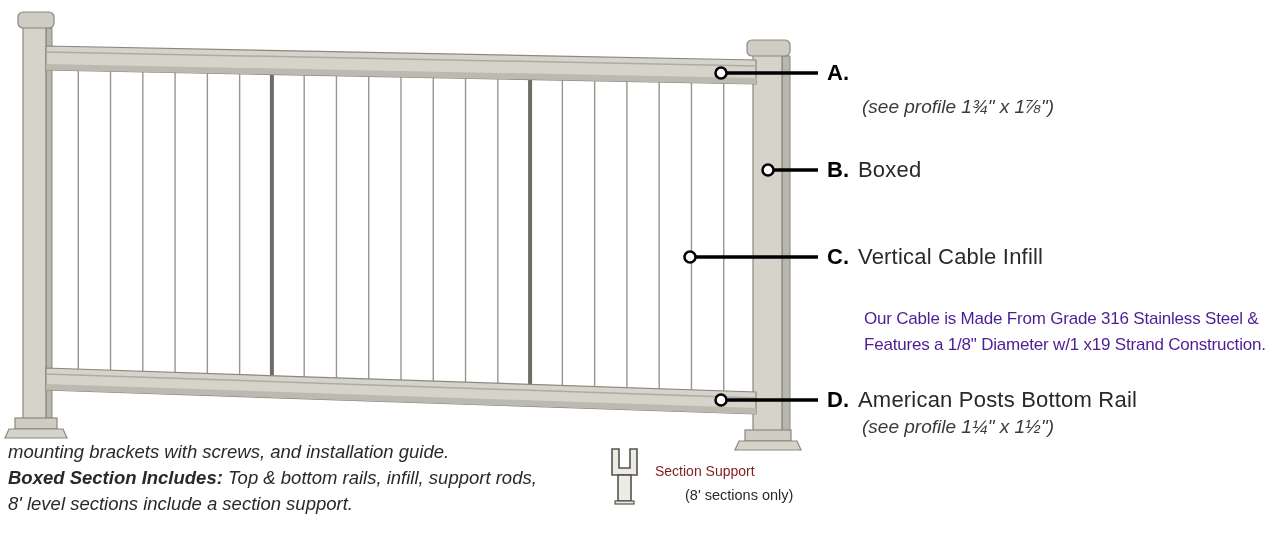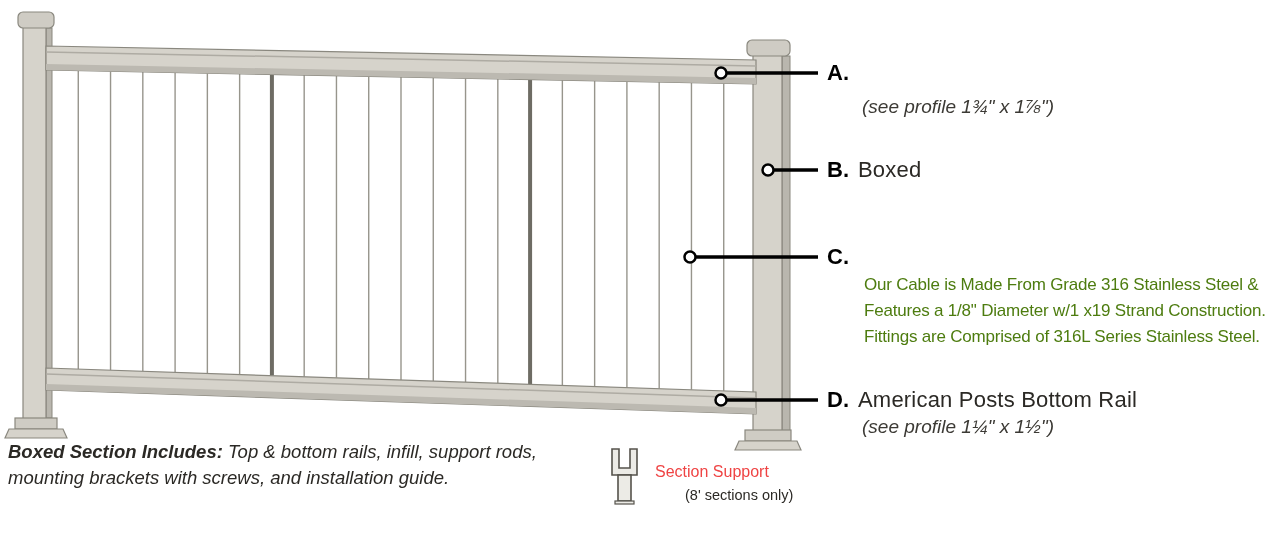--- a/index.html
+++ b/index.html
@@ -18,28 +18,28 @@
   }
   .co .letter { font-weight:700; color:#000000; }
   .co .lbl { font-weight:400; letter-spacing:0.2px; }
 
   .sub {
     position:absolute; font-style:italic; font-size:19px;
     color:#3c3a35; white-space:nowrap;
   }
   .desc {
     position:absolute; font-size:17px; line-height:26px;
-    color:#4d7c0f; letter-spacing:-0.2px; white-space:nowrap;
+    color:#4c1d95; letter-spacing:-0.2px; white-space:nowrap;margin-top:34px;
   }
   .footer {
     position:absolute; font-style:italic; font-size:18.5px;
     line-height:26px; color:#2b2925; white-space:nowrap;
   }
   .flead { font-weight:700; }
-  .ss-label { position:absolute; font-size:16px; color:#ef4444; white-space:nowrap; }
+  .ss-label { position:absolute; font-size:14px; color:#7f1d1d; white-space:nowrap; }
   .ss-note  { position:absolute; font-size:14.5px; color:#2b2925; white-space:nowrap;margin-left:30px; }
 </style>
 </head>
 <body>
 
 <svg class="diagram" width="1274" height="550" viewBox="0 0 1274 550">
 
   <g>
     <rect x="46" y="28" width="6" height="390" fill="#b9b6ae" stroke="#8a887f" stroke-width="1"></rect>
     <rect x="23" y="26" width="23" height="394" fill="#d6d3cb" stroke="#8a887f" stroke-width="1.2"></rect>
@@ -118,34 +118,35 @@
 </div>
 <div class="sub" style="left:862px; top:96px">(see profile 1¾" x 1⅞")</div>
 
 <div class="co" style="left:827px; top:156px">
   <span class="letter">B.</span>
   <span class="lbl">Boxed</span>
 </div>
 
 <div class="co" style="left:827px; top:243px">
   <span class="letter">C.</span>
+  <span class="lbl">Vertical Cable Infill</span>
 </div>
 <div class="desc" style="left:864px; top:272px">
   <div>Our Cable is Made From Grade 316 Stainless Steel &amp;</div>
   <div>Features a 1/8" Diameter w/1 x19 Strand Construction.</div>
-  <div>Fittings are Comprised of 316L Series Stainless Steel.</div>
 </div>
 
 <div class="co" style="left:827px; top:386px">
   <span class="letter">D.</span>
   <span class="lbl">American Posts Bottom Rail</span>
 </div>
 <div class="sub" style="left:862px; top:416px">(see profile 1¼" x 1½")</div>
 
 <div class="footer" style="left:8px; top:439px">
+  <div>mounting brackets with screws, and installation guide.</div>
   <div>
     <span class="flead">Boxed Section Includes:</span><span> Top &amp; bottom rails, infill, support rods,</span>
   </div>
-  <div>mounting brackets with screws, and installation guide.</div>
+  <div>8' level sections include a section support.</div>
 </div>
 
 <div class="ss-label" style="left:655px; top:463px">Section Support</div>
 <div class="ss-note" style="left:655px; top:487px">(8' sections only)</div>
 
 </body></html>

